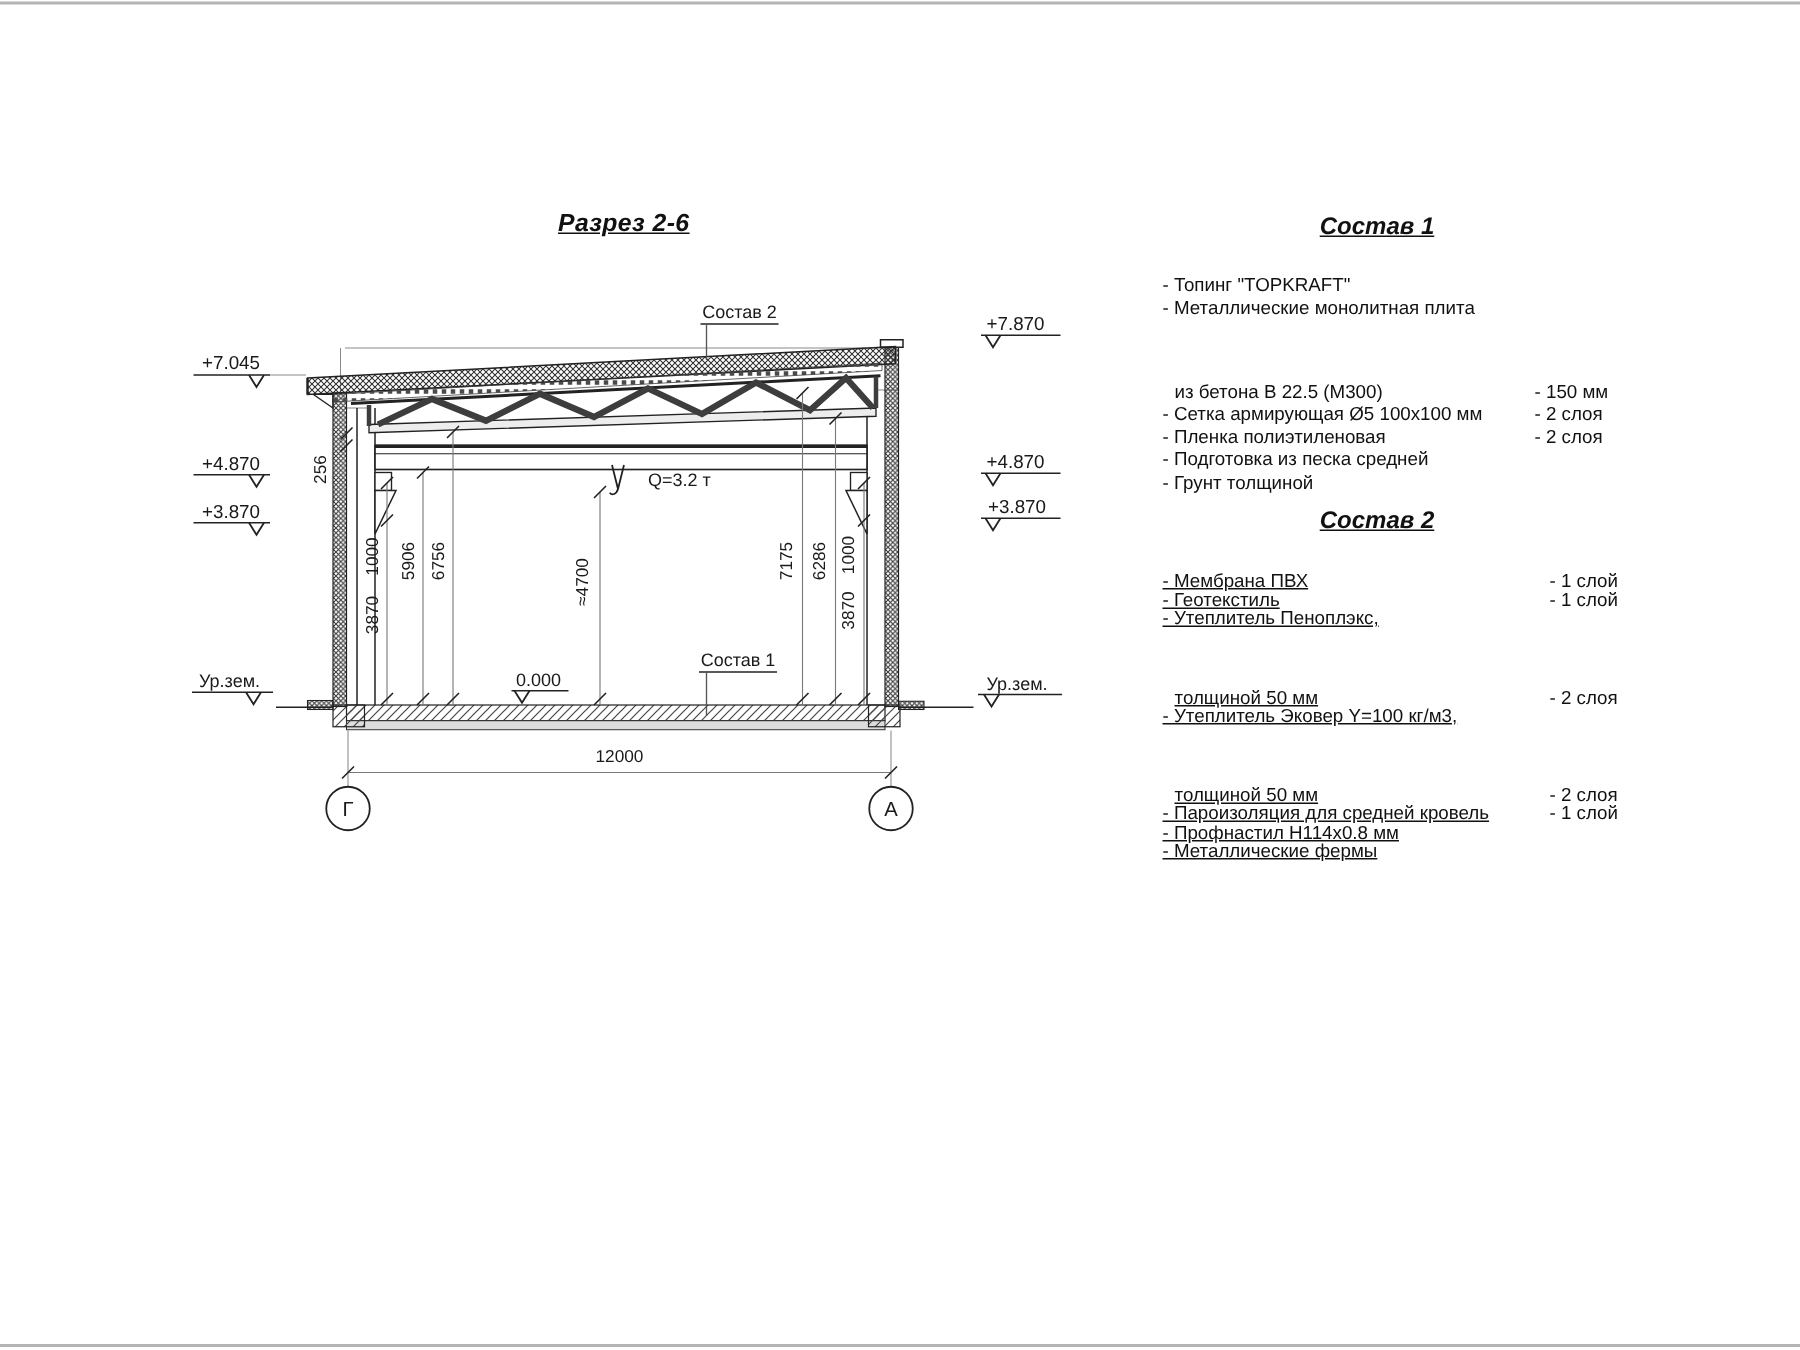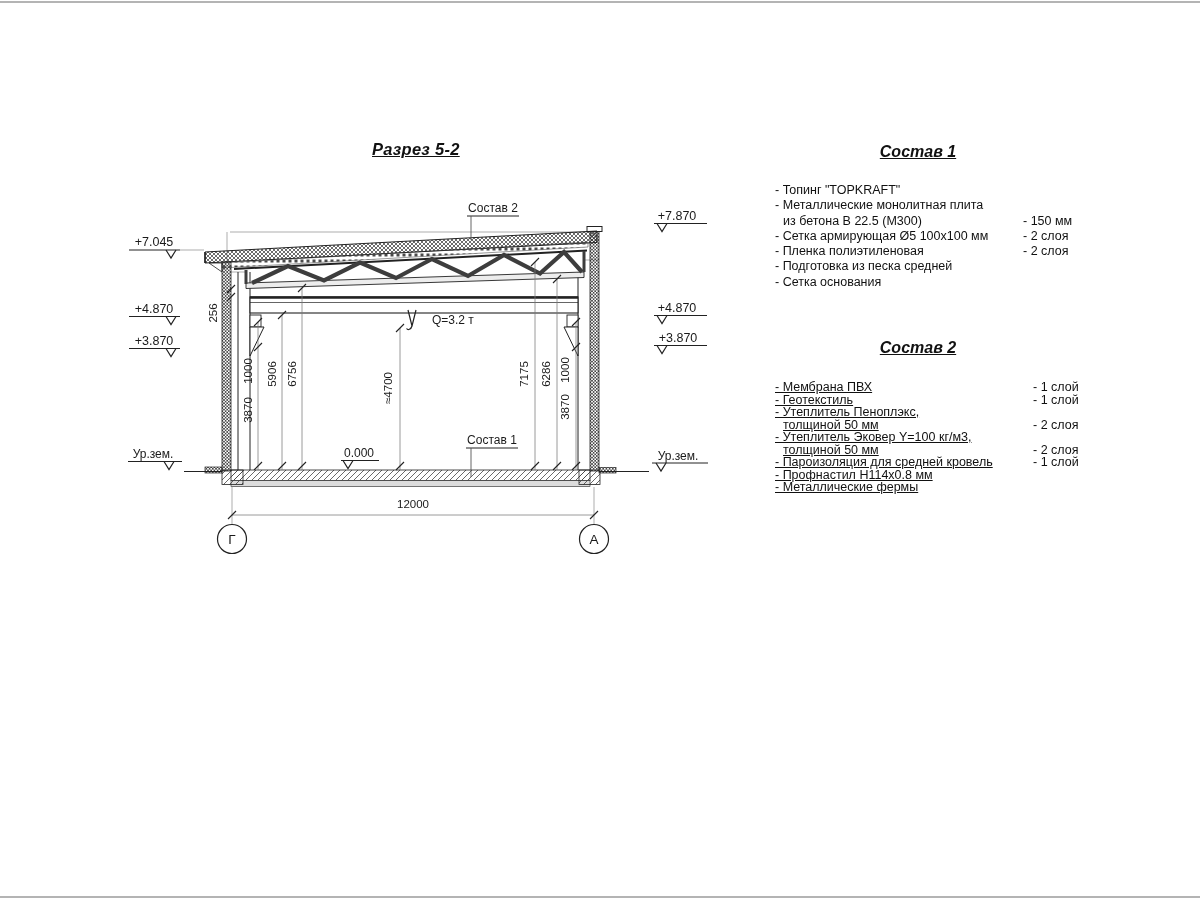--- a/index.html
+++ b/index.html
@@ -17,30 +17,30 @@
   .spec-heading{position:absolute;left:775px;width:286px;text-align:center;
         font:italic bold 16px "Liberation Sans",sans-serif;text-decoration:underline;}
   #spec1-heading{top:143px;} #spec2-heading{top:339px;}
   .spec{position:absolute;left:775px;width:330px;white-space:nowrap;font-size:12.5px;}
   #spec1-list{top:183px;line-height:15.3px;}
   #spec2-list{top:381px;line-height:12.5px;text-decoration:underline;}
   .row{position:relative;}
   .row .val{position:absolute;top:0;}
   #spec1-list .val{left:248px;}
   #spec2-list .val{left:258px;text-align:right;}
-  .indent{padding-left:8px;}
+  .indent{padding-left:8px;margin-top:40px;}
 </style>
 </head>
 <body>
 
 <div id="page">
   <div class="hairline" style="top:1px"></div>
   <div class="hairline" style="top:896px"></div>
 
-  <div class="drawing-title">Разрез 5-2</div>
+  <div class="drawing-title">Разрез 2-6</div>
 
   <svg id="drawing-svg" width="1200" height="900" viewBox="0 0 1200 900">
     <defs>
       <pattern id="xh" width="4" height="4" patternUnits="userSpaceOnUse">
         <path d="M0,4 L4,0 M0,0 L4,4" stroke="#2e2e2e" stroke-width="0.7" fill="none"></path>
       </pattern>
       <pattern id="wh" width="3.2" height="3.2" patternUnits="userSpaceOnUse">
         <path d="M0,3.2 L3.2,0 M0,0 L3.2,3.2" stroke="#3a3a3a" stroke-width="0.75" fill="none"></path>
       </pattern>
       <pattern id="dh" width="6" height="6" patternUnits="userSpaceOnUse">
@@ -220,21 +220,21 @@
   </svg>
 
   <div class="spec-heading" id="spec1-heading">Состав 1</div>
   <div class="spec" id="spec1-list">
     <div class="row"><span>- Топинг "TOPKRAFT"</span><span class="val"></span></div>
     <div class="row"><span>- Металлические  монолитная плита</span><span class="val"></span></div>
     <div class="row indent"><span>из бетона В 22.5 (М300)</span><span class="val">- 150 мм</span></div>
     <div class="row"><span>- Сетка армирующая Ø5 100x100 мм</span><span class="val">- 2 слоя</span></div>
     <div class="row"><span>- Пленка полиэтиленовая</span><span class="val">- 2 слоя</span></div>
     <div class="row"><span>- Подготовка из песка средней</span><span class="val"></span></div>
-    <div class="row"><span>- Сетка основания</span><span class="val"></span></div>
+    <div class="row"><span>- Грунт толщиной</span><span class="val"></span></div>
   </div>
 
   <div class="spec-heading" id="spec2-heading">Состав 2</div>
   <div class="spec" id="spec2-list">
     <div class="row"><span>- Мембрана ПВХ</span><span class="val">- 1 слой</span></div>
     <div class="row"><span>- Геотекстиль</span><span class="val">- 1 слой</span></div>
     <div class="row"><span>- Утеплитель Пеноплэкс,</span><span class="val"></span></div>
     <div class="row indent"><span>толщиной 50 мм</span><span class="val">- 2 слоя</span></div>
     <div class="row"><span>- Утеплитель Эковер Y=100 кг/м3,</span><span class="val"></span></div>
     <div class="row indent"><span>толщиной 50 мм</span><span class="val">- 2 слоя</span></div>

